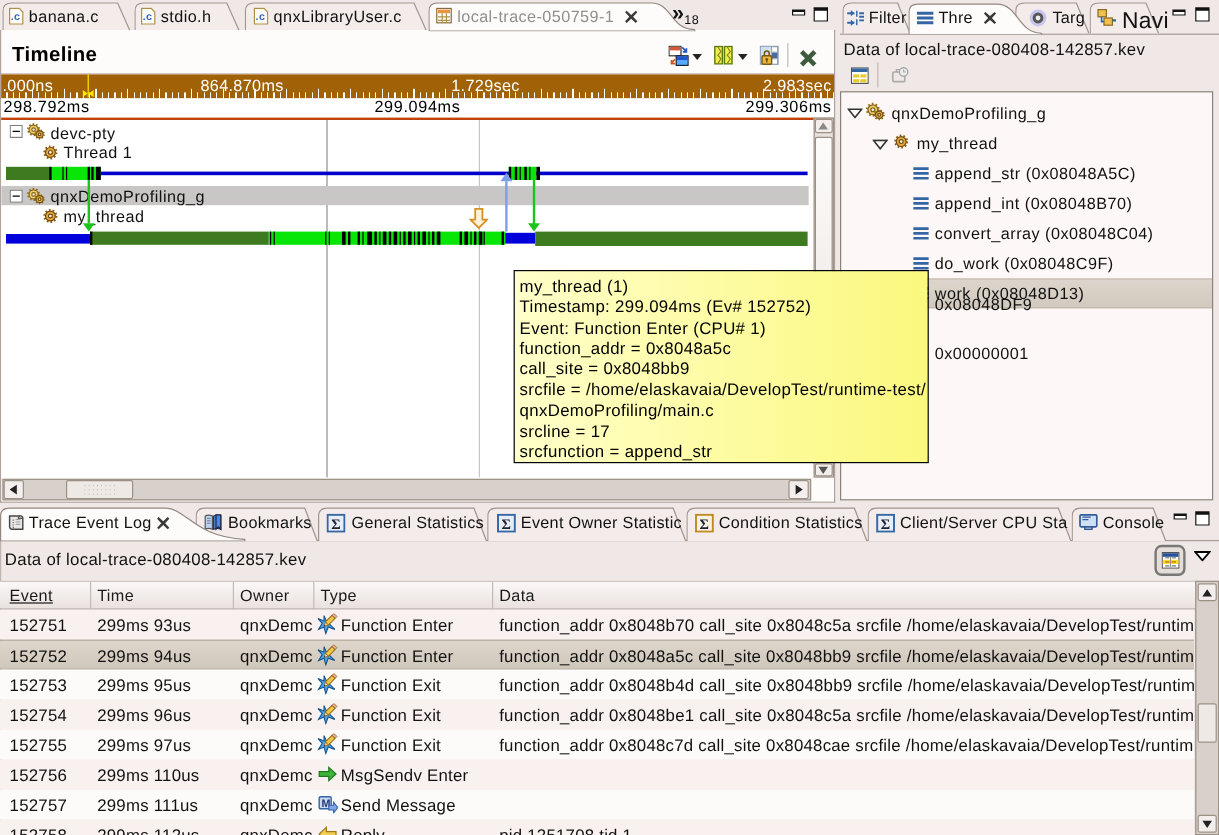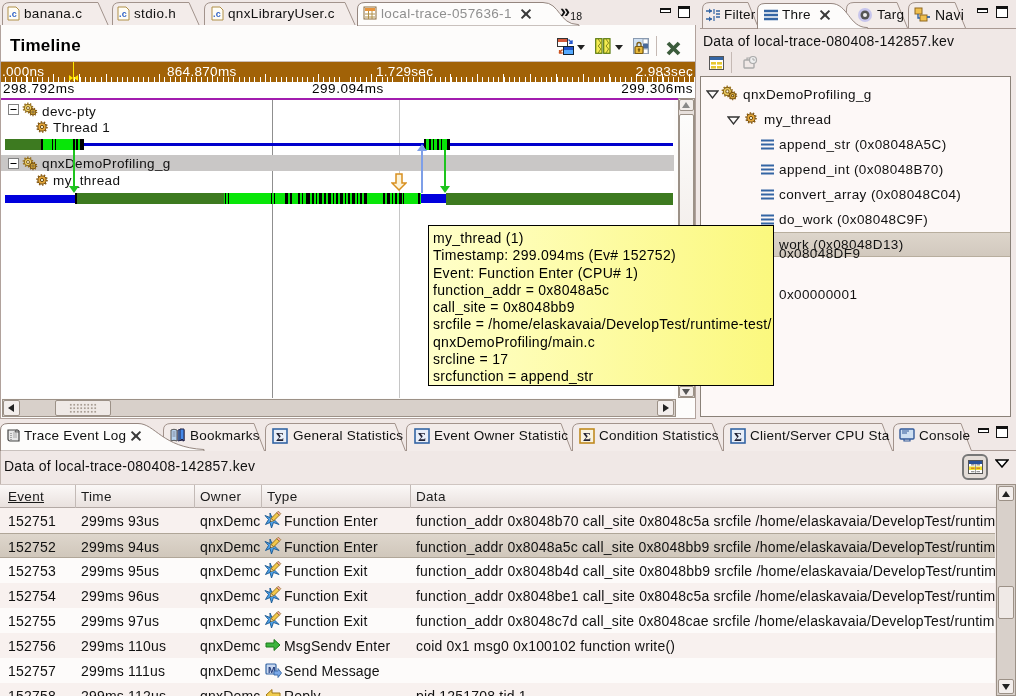--- a/index.html
+++ b/index.html
@@ -56,21 +56,21 @@
   <svg class="abs" style="left:211px;top:6px;z-index:6;" width="13" height="15" viewBox="0 0 13 15">
       <path d="M1 1h8l3 3v10H1z" fill="#fffdf5" stroke="#b09048" stroke-width="1"></path>
       <text x="2" y="11" font-size="9" font-weight="bold" fill="#3465c8" font-family="Liberation Sans">.c</text>
     </svg>
   <div class="abs" style="left:228px;top:6px;font-size:13.5px;letter-spacing:0.35px;z-index:6;">qnxLibraryUser.c</div>
   <svg class="abs" style="left:363px;top:6px;z-index:6;" width="14" height="14" viewBox="0 0 14 14">
       <rect x="1" y="1" width="12" height="12" fill="#fff" stroke="#8a6a3a"></rect>
       <rect x="2" y="2" width="10" height="3" fill="#e8943a"></rect>
       <path d="M2 8h10M2 11h10M5.5 5v8M9 5v8" stroke="#b09048" stroke-width="1" fill="none"></path>
     </svg>
-  <div class="abs" style="left:381px;top:6px;font-size:13.5px;letter-spacing:0.35px;color:#8f8f8f;z-index:6;">local-trace-057636-1</div>
+  <div class="abs" style="left:381px;top:6px;font-size:13.5px;letter-spacing:0.35px;color:#8f8f8f;z-index:6;">local-trace-050759-1</div>
   <svg class="abs" style="left:520px;top:8px;z-index:6;" width="12" height="12" viewBox="0 0 12 12">
       <path d="M6,4.4 L2.2,0.9 L0.9,2.2 L4.4,6 L0.9,9.8 L2.2,11.1 L6,7.6 L9.8,11.1 L11.1,9.8 L7.6,6 L11.1,2.2 L9.8,0.9 Z" fill="#3a3a3a"></path>
     </svg>
   <div class="abs" style="left:560px;top:1px;font-weight:bold;font-size:18px;z-index:6;">»<span style="font-size:10.5px;font-weight:normal;vertical-align:-3px;">18</span></div>
   <div class="minbtn" style="left:660px;top:8px;"></div>
   <div class="maxbtn" style="left:678px;top:6px;"></div>
 </div>
 
 <div id="editor">
 
@@ -114,21 +114,21 @@
     <div class="abs" style="left:1px;top:2px;">.000ns</div>
     <div class="abs" style="left:166px;top:2px;">864.870ms</div>
     <div class="abs" style="left:375px;top:2px;">1.729sec</div>
     <div class="abs" style="right:2px;top:2px;">2.983sec</div>
 
     <div class="abs" style="left:71.5px;top:0;width:1.5px;height:19px;background:#ffe800;"></div>
     <div class="arr" style="left:68px;top:13px;border-top:3.5px solid transparent;border-bottom:3.5px solid transparent;border-left:4px solid #ffe800;"></div>
     <div class="arr" style="left:73px;top:13px;border-top:3.5px solid transparent;border-bottom:3.5px solid transparent;border-right:4px solid #ffe800;"></div>
   </div>
 
-  <div id="wruler" class="abs" style="left:0;top:57px;width:694px;height:18px;background:#fff;border-bottom:2px solid #a21caf;font-size:13.5px;letter-spacing:0.55px;color:#000;">
+  <div id="wruler" class="abs" style="left:0;top:57px;width:694px;height:18px;background:#fff;border-bottom:2px solid #c2410c;font-size:13.5px;letter-spacing:0.55px;color:#000;">
     <div class="abs" style="left:2px;top:-1px;">298.792ms</div>
     <div class="abs" style="left:311px;top:-1px;">299.094ms</div>
     <div class="abs" style="right:2px;top:-1px;">299.306ms</div>
   </div>
 
   <div id="tl" class="abs" style="left:0;top:75px;width:673px;height:298px;background:#fff;overflow:hidden;">
 
     <div class="abs" style="left:271px;top:0;width:1px;height:100%;background:#8f8f8f;"></div>
     <div class="abs" style="left:398px;top:0;width:1px;height:100%;background:#c6c6c6;"></div>
 
@@ -288,21 +288,21 @@
       <circle cx="8" cy="8" r="2" fill="#eee"></circle>
     </svg>
   <div class="abs" style="left:177px;top:7px;font-size:13.5px;z-index:6;">Targ</div>
 
   <svg class="abs" style="left:214px;top:7px;z-index:6;" width="17" height="16" viewBox="0 0 17 16">
       <rect x="1" y="1" width="7" height="6" fill="#f0c050" stroke="#906820"></rect>
       <rect x="6" y="8" width="7" height="6" fill="#f0c050" stroke="#906820"></rect>
       <path d="M4 7v4h2" stroke="#3465a4" stroke-width="1.4" fill="none"></path>
       <path d="M13 10h3" stroke="#3465a4" stroke-width="1.8"></path>
     </svg>
-  <div class="abs" style="left:235px;top:7px;font-size:14px;z-index:6;">Navi</div>
+  <div class="abs" style="left:235px;top:7px;font-size:19px;z-index:6;">Navi</div>
   <div class="minbtn" style="left:277px;top:8px;"></div>
   <div class="maxbtn" style="left:296px;top:6px;"></div>
 
   <div class="abs" style="left:3px;top:33px;font-size:14px;">Data of local-trace-080408-142857.kev</div>
   <svg class="abs" style="left:9px;top:56px;" width="15" height="14" viewBox="0 0 15 14">
       <rect x="0.5" y="0.5" width="14" height="13" fill="#fff" stroke="#555"></rect>
       <rect x="1" y="1" width="13" height="3" fill="#3465a4"></rect>
       <rect x="2" y="6" width="5" height="2.6" fill="#e8c830"></rect>
       <rect x="8" y="6" width="5" height="2.6" fill="#e8c830"></rect>
       <rect x="2" y="10" width="5" height="2.6" fill="#e8c830"></rect>
@@ -547,21 +547,20 @@
       <span style="left:416px;">function_addr 0x8048c7d call_site 0x8048cae srcfile /home/elaskavaia/DevelopTest/runtime-test/qnxDemoProfiling/main.c</span>
     </div>
     <div class="row" style="top:125px;background:#f8f1ef;">
       <span style="left:8px;">152756</span>
       <span style="left:81px;">299ms 110us</span>
       <span style="left:200px;">qnxDemc</span>
       <svg class="abs" style="left:265px;top:5px;" width="16" height="14" viewBox="0 0 16 14">
           <path d="M1 5 h8 V1.5 L15 7 L9 12.5 V9 H1 Z" fill="#3db43d" stroke="#1a7a1a" stroke-width="1"></path>
         </svg>
       <span style="left:284px;">MsgSendv Enter</span>
-      <span style="left:416px;">coid 0x1 msg0 0x100102 function write()</span>
     </div>
     <div class="row" style="top:150px;background:#fdfbfa;">
       <span style="left:8px;">152757</span>
       <span style="left:81px;">299ms 111us</span>
       <span style="left:200px;">qnxDemc</span>
       <svg class="abs" style="left:265px;top:4px;" width="17" height="16" viewBox="0 0 17 16">
           <rect x="1" y="2" width="10" height="10" rx="1" fill="#c8d8f0" stroke="#3465a4" stroke-width="1.2"></rect>
           <text x="3" y="10.5" font-size="9" font-weight="bold" fill="#223a7a" font-family="Liberation Sans">M</text>
           <path d="M9 9h4V6.5L16.5 11 13 15.5V13H9Z" fill="#7aa8e8" stroke="#3465a4" stroke-width="0.9"></path>
         </svg>

